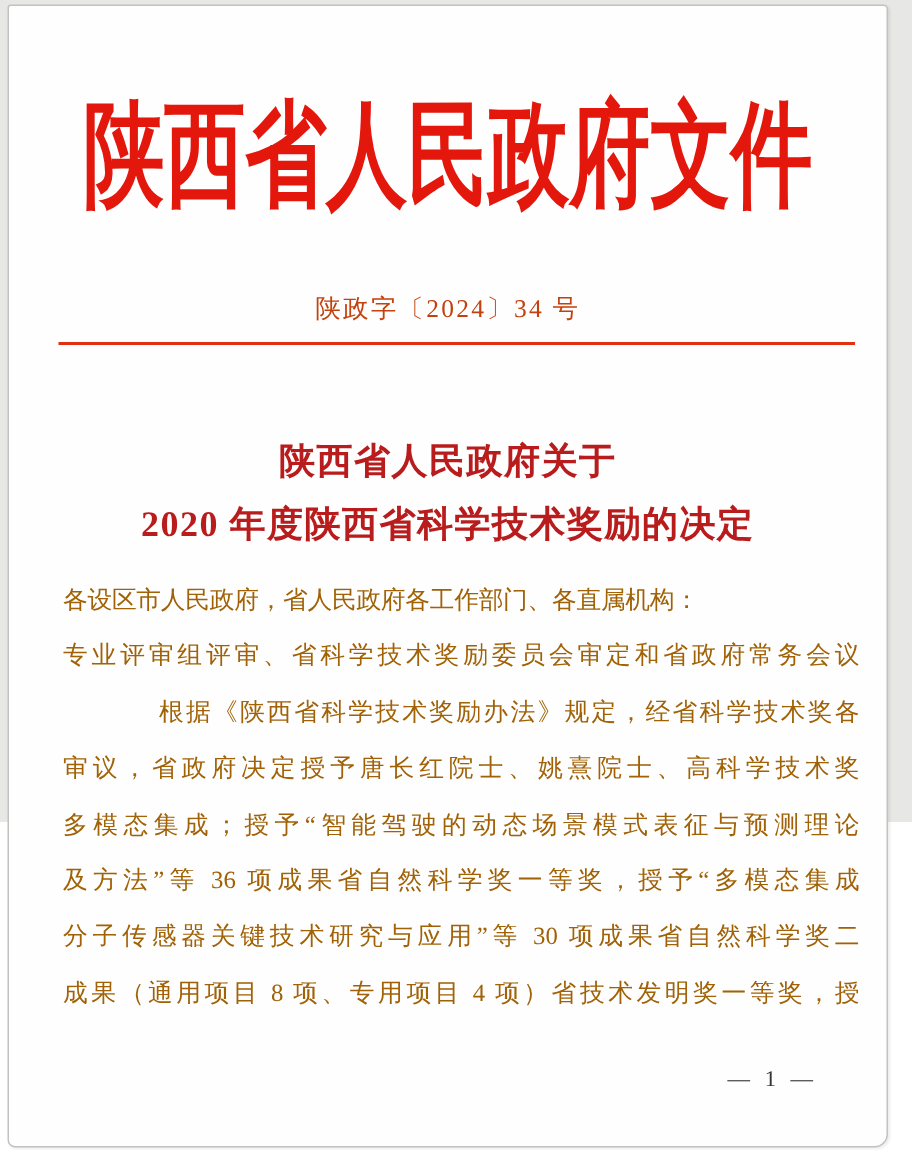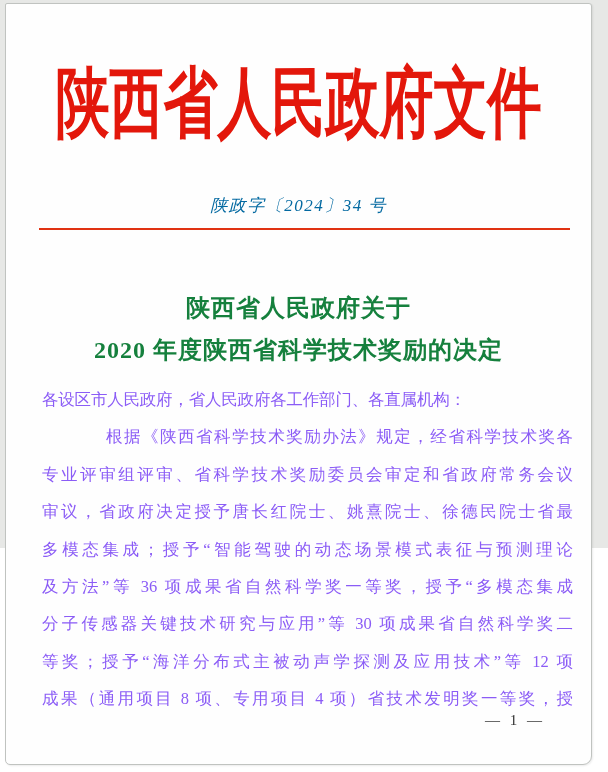--- a/index.html
+++ b/index.html
@@ -49,51 +49,50 @@
   }
   .doc-number {
     position: absolute;
     top: 191px;
     left: 0;
     width: 100%;
     text-align: center;
     font-size: 17px;
     line-height: 21px;
     letter-spacing: 1.5px;
-    color: #0369a1;
-    font-style: italic;
+    color: #c2410c;
   }
   .red-rule {
     position: absolute;
     top: 224px;
     left: 33px;
     width: 531px;
     height: 2.4px;
     background: var(--rule-red, #e03212);
   }
   .doc-title {
     position: absolute;
     top: 283px;
     left: 0;
     width: 100%;
     text-align: center;
     font-size: 24px;
     font-weight: 700;
     line-height: 42px;
     letter-spacing: 1px;
-    color: #15803d;
+    color: #b91c1c;
   }
   .body-text {
     position: absolute;
     top: 377px;
     left: 36px;
     width: 531px;
     font-size: 16.5px;
     line-height: 37.4px;
-    color: #8b5cf6;
+    color: #a16207;
   }
   .salutation {
     text-align: left;
     letter-spacing: -0.2px;
     white-space: nowrap;
   }
   .body-line {
     text-align: justify;
     text-align-last: justify;
     text-justify: inter-character;
@@ -125,26 +124,25 @@
 
     <div class="red-rule"></div>
 
     <div class="doc-title">
       <div class="title-line">陕西省人民政府关于</div>
       <div class="title-line">2020 年度陕西省科学技术奖励的决定</div>
     </div>
 
     <div class="body-text">
       <div class="salutation">各设区市人民政府，省人民政府各工作部门、各直属机构：</div>
+      <div class="body-line">专业评审组评审、省科学技术奖励委员会审定和省政府常务会议</div>
       <div class="body-line indent-first">根据《陕西省科学技术奖励办法》规定，经省科学技术奖各</div>
-      <div class="body-line">专业评审组评审、省科学技术奖励委员会审定和省政府常务会议</div>
-      <div class="body-line">审议，省政府决定授予唐长红院士、姚熹院士、徐德民院士省最</div>
+      <div class="body-line">审议，省政府决定授予唐长红院士、姚熹院士、高科学技术奖</div>
       <div class="body-line">多模态集成；授予“智能驾驶的动态场景模式表征与预测理论</div>
       <div class="body-line">及方法”等 36 项成果省自然科学奖一等奖，授予“多模态集成</div>
       <div class="body-line">分子传感器关键技术研究与应用”等 30 项成果省自然科学奖二</div>
-      <div class="body-line">等奖；授予“海洋分布式主被动声学探测及应用技术”等 12 项</div>
       <div class="body-line">成果（通用项目 8 项、专用项目 4 项）省技术发明奖一等奖，授</div>
     </div>
 
     <div class="page-number">— 1 —</div>
 
   </div>
 </div>
 
 </body></html>

